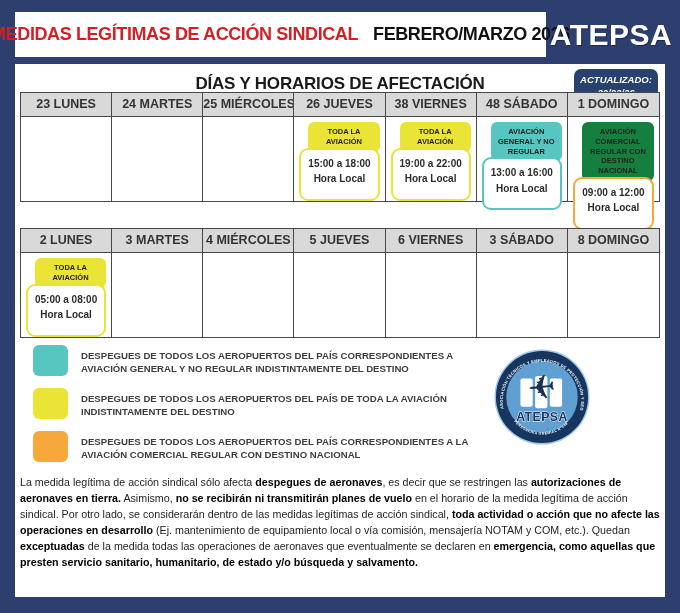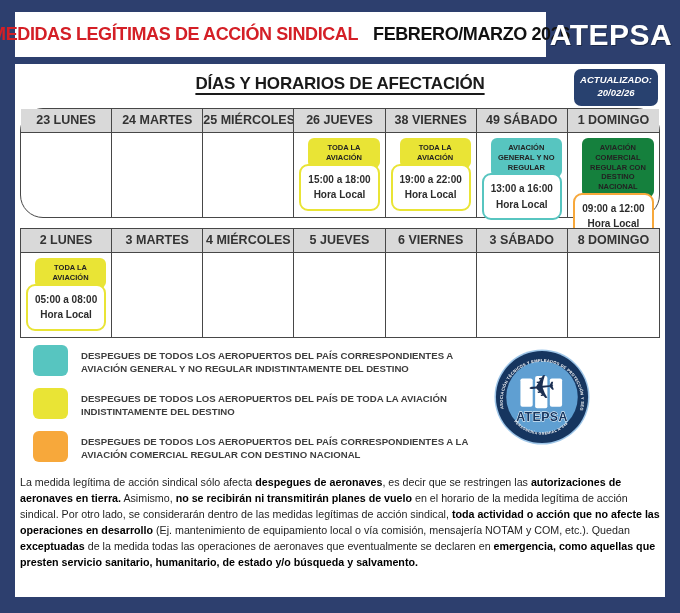--- a/index.html
+++ b/index.html
@@ -55,21 +55,21 @@
     border-right:1px solid #474747;height:84px;
     padding:5px 5px 0;box-sizing:border-box;
     display:flex;flex-direction:column;align-items:stretch;
   }
   .evt-badge{
     border-radius:6px;padding:5px 2px;text-align:center;
     font-size:7.5px;font-weight:800;color:#222;line-height:1.3;margin-left:9px;
   }
   .evt-time{
     position:relative;background:#fff;border-radius:9px;margin-top:-4px;
-    padding:6px 2px 6px;text-align:center;font-weight:700;font-size:10px;
+    padding:6px 2px 12px;text-align:center;font-weight:700;font-size:10px;
     color:#2c2c2c;line-height:1.55;
   }
   .legend{position:absolute;left:18px;top:281px;}
   .legend-item{display:flex;align-items:flex-start;margin-bottom:12px;}
   .legend-swatch{width:35px;height:31px;border-radius:6px;flex:0 0 auto;margin-right:13px;}
   .legend-label{
     width:408px;font-size:9.6px;font-weight:700;color:#3d3d3d;line-height:1.4;padding-top:4px;
   }
   .seal{position:absolute;left:478px;top:284px;width:98px;height:98px;}
   .para{
@@ -91,28 +91,28 @@
 
   <div class="section-title">
     <span>DÍAS Y HORARIOS DE AFECTACIÓN</span>
   </div>
 
   <div class="updated">
     <div>ACTUALIZADO:</div>
     <div>20/02/26</div>
   </div>
 
-  <div class="week" id="week0" style="top:44px;border-radius:23px;">
+  <div class="week" id="week0" style="top:28px;">
       <div class="hdr">
         <div class="hcell">23 LUNES</div>
         <div class="hcell">24 MARTES</div>
         <div class="hcell">25 MIÉRCOLES</div>
         <div class="hcell">26 JUEVES</div>
         <div class="hcell">38 VIERNES</div>
-        <div class="hcell">49 SÁBADO</div>
+        <div class="hcell">48 SÁBADO</div>
         <div class="hcell">1 DOMINGO</div>
       </div>
       <div class="bdy">
         <div class="bcell"></div>
         <div class="bcell"></div>
         <div class="bcell"></div>
         <div class="bcell">
           <div class="evt-badge" style="background: rgb(233, 228, 53);">TODA LA AVIACIÓN</div>
           <div class="evt-time" style="border: 2px solid rgb(233, 228, 53);">
             <div>15:00 a 18:00</div>

